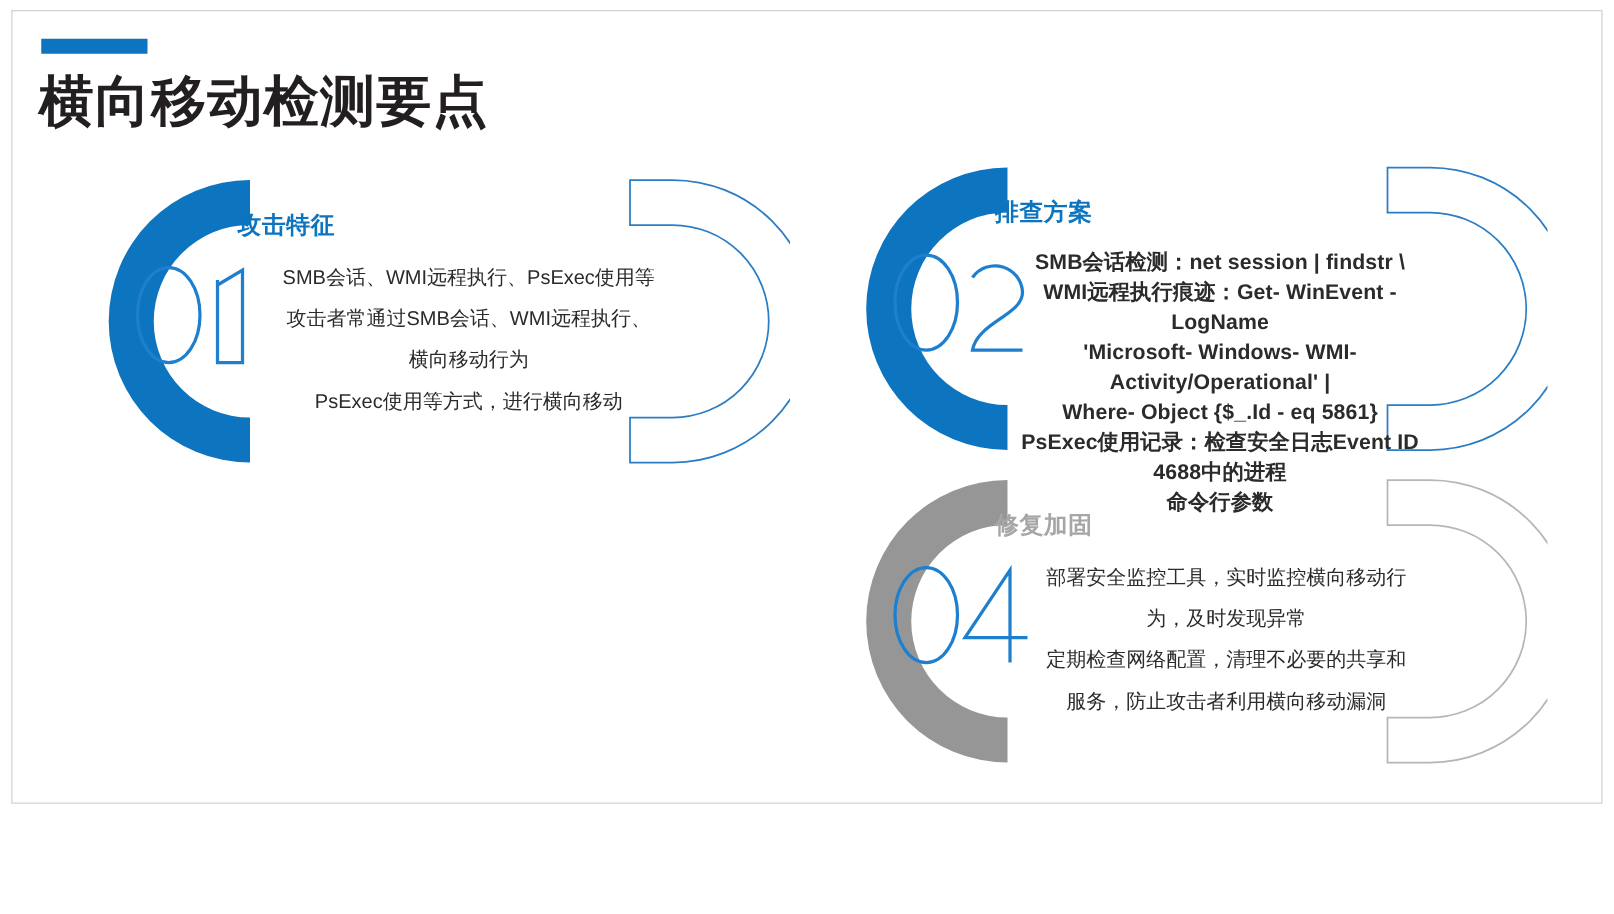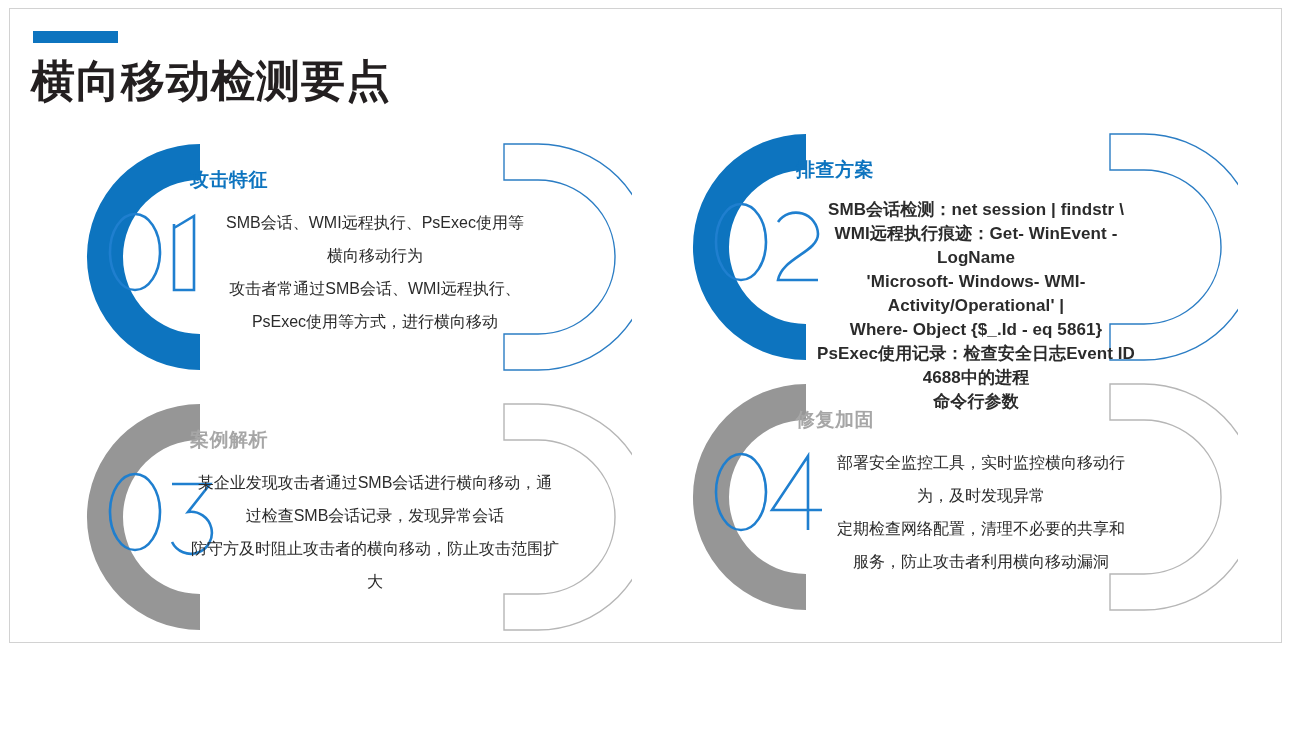--- a/index.html
+++ b/index.html
@@ -142,22 +142,22 @@
     <svg class="numeral" viewBox="0 0 120 100">
       <ellipse cx="33" cy="50" rx="25" ry="38" fill="none" stroke="#1f7fcf" stroke-width="2.6"></ellipse>
       <path d="M 72 26 L 92 14 L 92 88 L 72 88 L 72 22" fill="none" stroke="#1f7fcf" stroke-width="2.6" stroke-linejoin="miter"></path>
     </svg>
     <svg class="arc-right" viewBox="0 0 150 238">
       <path d="M 22 6 L 56 6 A 113 113 0 0 1 56 232 L 22 232 L 22 196 L 56 196 A 77 77 0 0 0 56 42 L 22 42 Z" fill="none" stroke="#2b7dc4" stroke-width="1.4"></path>
     </svg>
     <div class="card-heading blue">攻击特征</div>
     <div class="card-body">
       <p>SMB会话、WMI远程执行、PsExec使用等</p>
+      <p>攻击者常通过SMB会话、WMI远程执行、</p>
       <p>横向移动行为</p>
-      <p>攻击者常通过SMB会话、WMI远程执行、</p>
       <p>PsExec使用等方式，进行横向移动</p>
     </div>
   </div>
 
   <div class="card" id="card-2">
     <svg class="arc-left" viewBox="0 0 150 238">
       <path d="M 118 6 A 113 113 0 1 0 118 232 L 118 196 A 77 77 0 1 1 118 42 Z" fill="#0d74bf"></path>
     </svg>
     <svg class="numeral" viewBox="0 0 120 100">
       <ellipse cx="33" cy="50" rx="25" ry="38" fill="none" stroke="#1f7fcf" stroke-width="2.6"></ellipse>
@@ -170,39 +170,20 @@
     <div class="card-body compact">
       <p>SMB会话检测：net session | findstr \</p>
       <p>WMI远程执行痕迹：Get- WinEvent - LogName</p>
       <p>'Microsoft- Windows- WMI- Activity/Operational' |</p>
       <p>Where- Object {$_.Id - eq 5861}</p>
       <p>PsExec使用记录：检查安全日志Event ID 4688中的进程</p>
       <p>命令行参数</p>
     </div>
   </div>
 
-  <div class="card" id="card-3">
-    <svg class="arc-left" viewBox="0 0 150 238">
-      <path d="M 118 6 A 113 113 0 1 0 118 232 L 118 196 A 77 77 0 1 1 118 42 Z" fill="#969696"></path>
-    </svg>
-    <svg class="numeral" viewBox="0 0 120 100">
-      <ellipse cx="33" cy="50" rx="25" ry="38" fill="none" stroke="#1f7fcf" stroke-width="2.6"></ellipse>
-      <path d="M 70 22 L 108 22 L 86 50 A 21 21 0 1 1 70 80" fill="none" stroke="#1f7fcf" stroke-width="2.6" stroke-linejoin="miter"></path>
-    </svg>
-    <svg class="arc-right" viewBox="0 0 150 238">
-      <path d="M 22 6 L 56 6 A 113 113 0 0 1 56 232 L 22 232 L 22 196 L 56 196 A 77 77 0 0 0 56 42 L 22 42 Z" fill="none" stroke="#b6b6b6" stroke-width="1.4"></path>
-    </svg>
-    <div class="card-heading gray">案例解析</div>
-    <div class="card-body">
-      <p>某企业发现攻击者通过SMB会话进行横向移动，通</p>
-      <p>过检查SMB会话记录，发现异常会话</p>
-      <p>防守方及时阻止攻击者的横向移动，防止攻击范围扩</p>
-      <p>大</p>
-    </div>
-  </div>
 
   <div class="card" id="card-4">
     <svg class="arc-left" viewBox="0 0 150 238">
       <path d="M 118 6 A 113 113 0 1 0 118 232 L 118 196 A 77 77 0 1 1 118 42 Z" fill="#969696"></path>
     </svg>
     <svg class="numeral" viewBox="0 0 120 100">
       <ellipse cx="33" cy="50" rx="25" ry="38" fill="none" stroke="#1f7fcf" stroke-width="2.6"></ellipse>
       <path d="M 100 88 L 100 14 L 64 68 L 114 68" fill="none" stroke="#1f7fcf" stroke-width="2.6" stroke-linejoin="miter"></path>
     </svg>
     <svg class="arc-right" viewBox="0 0 150 238">

